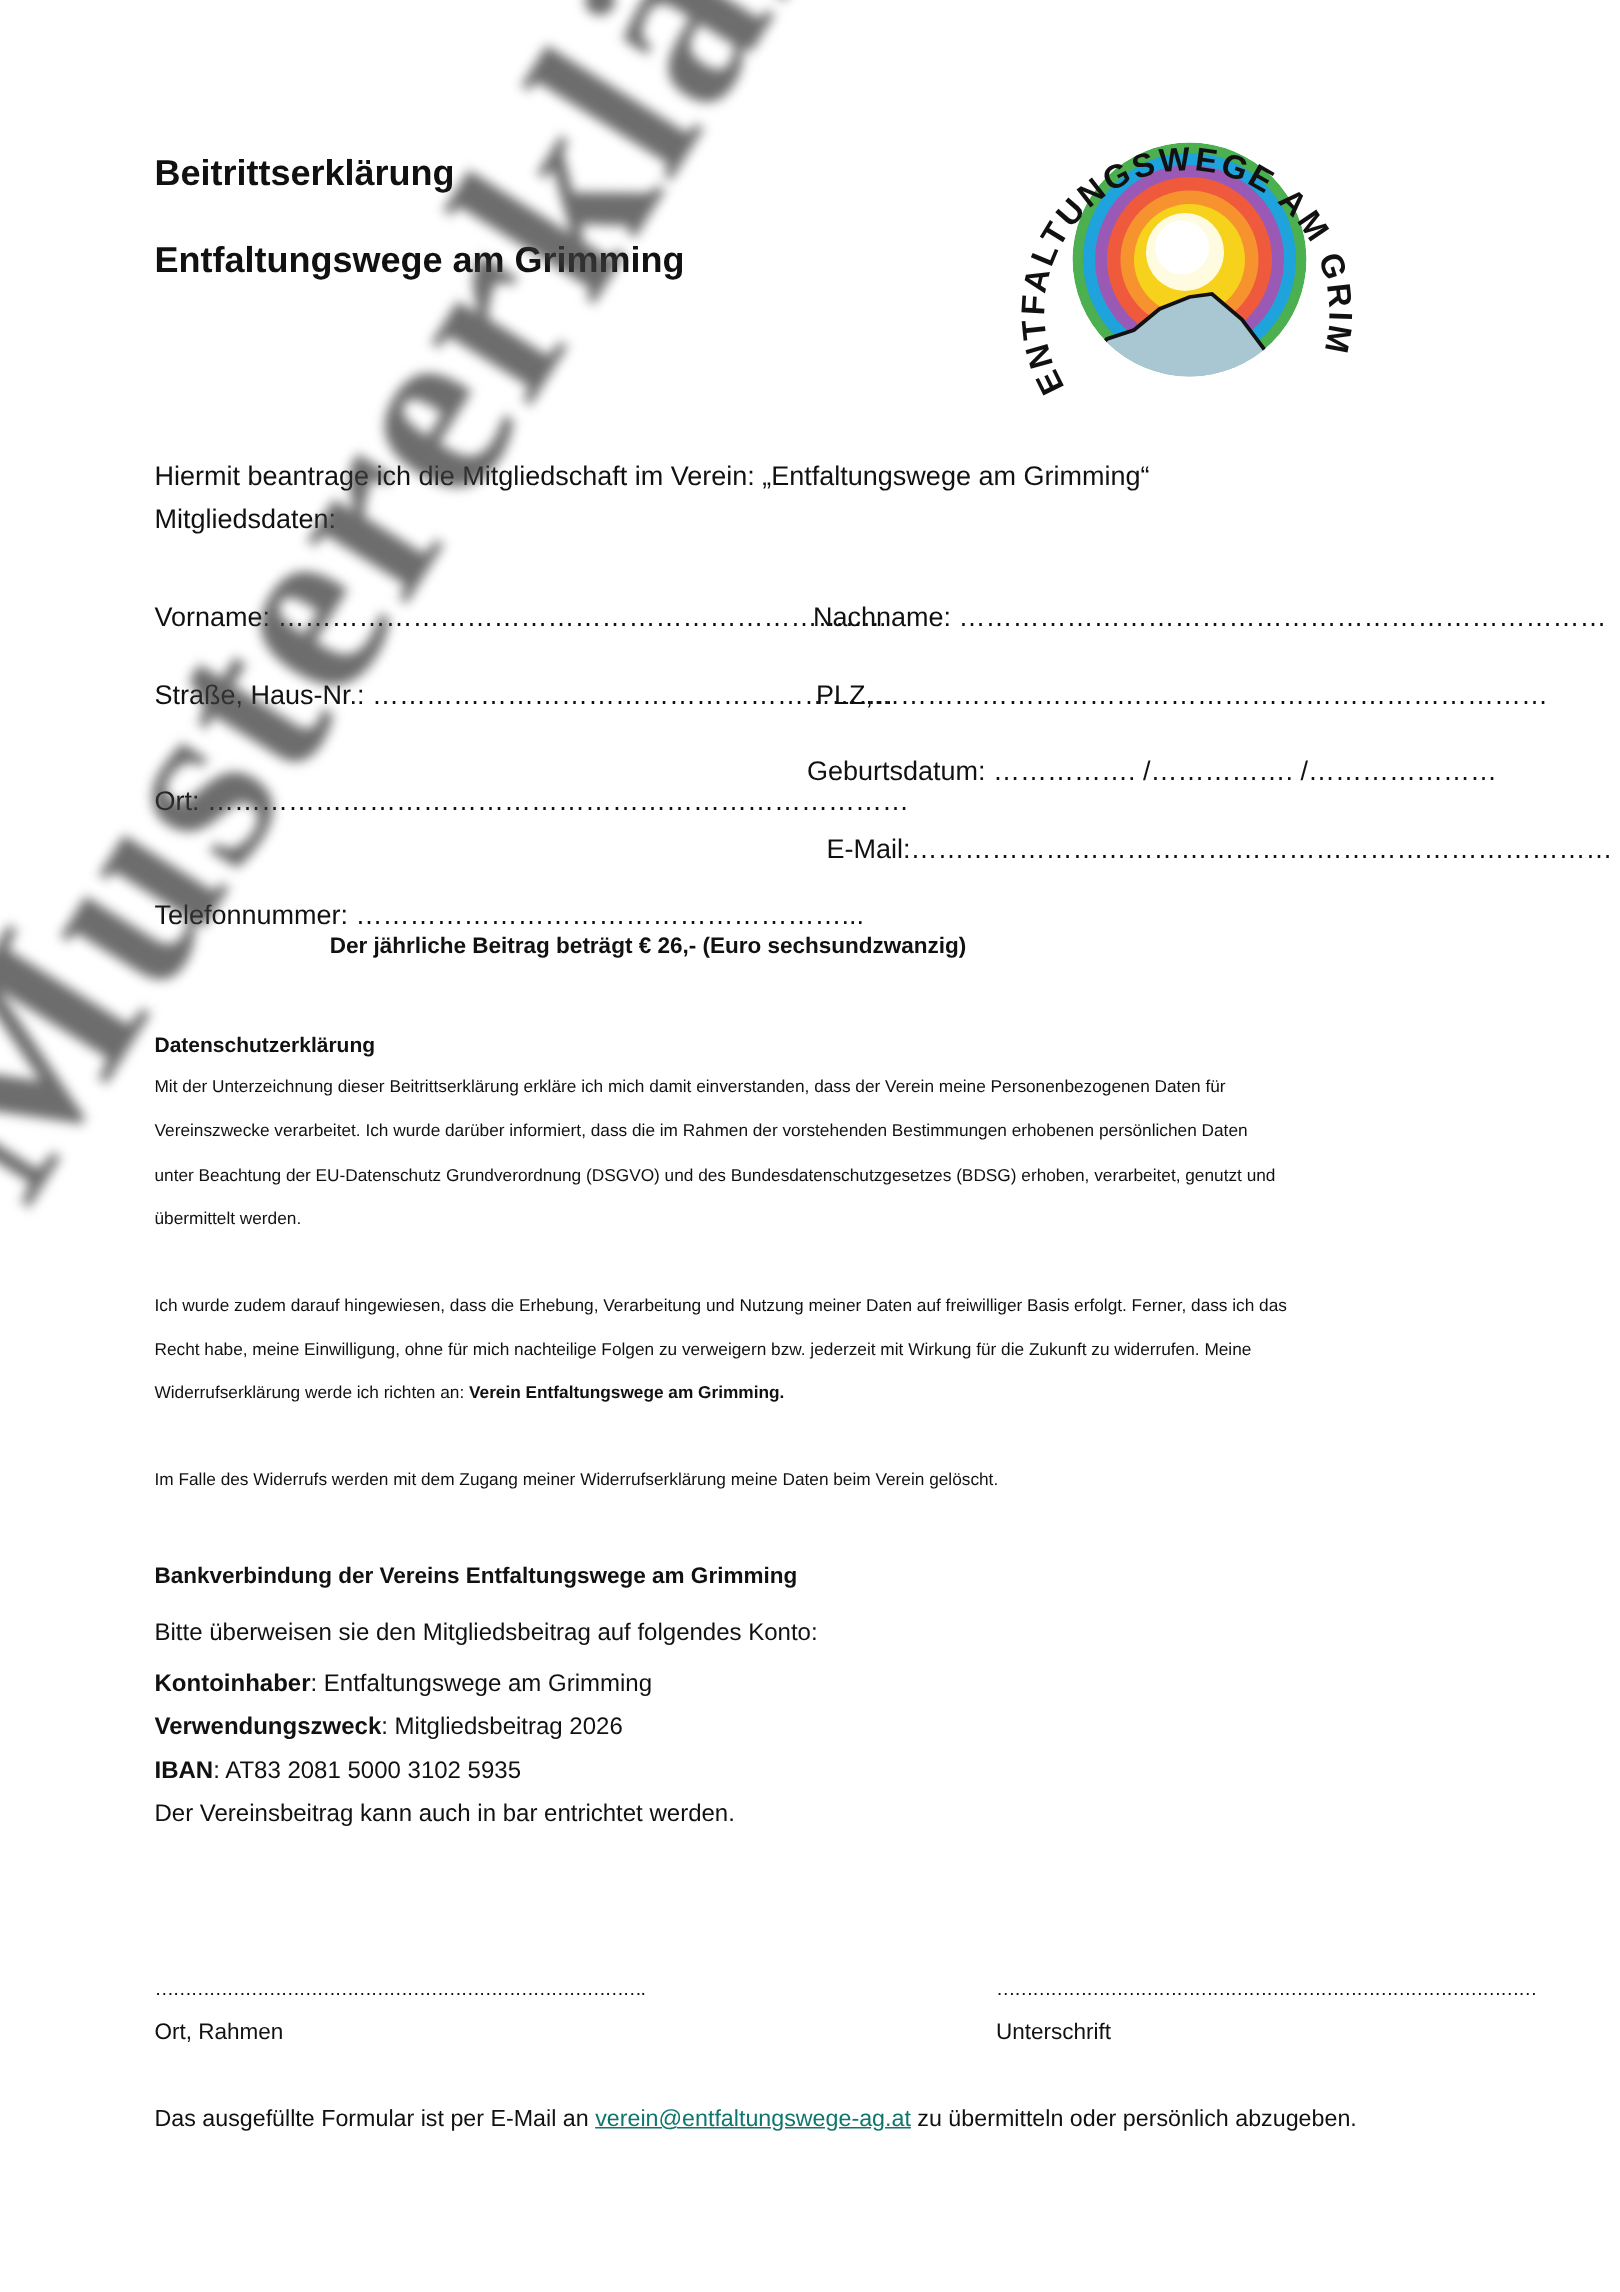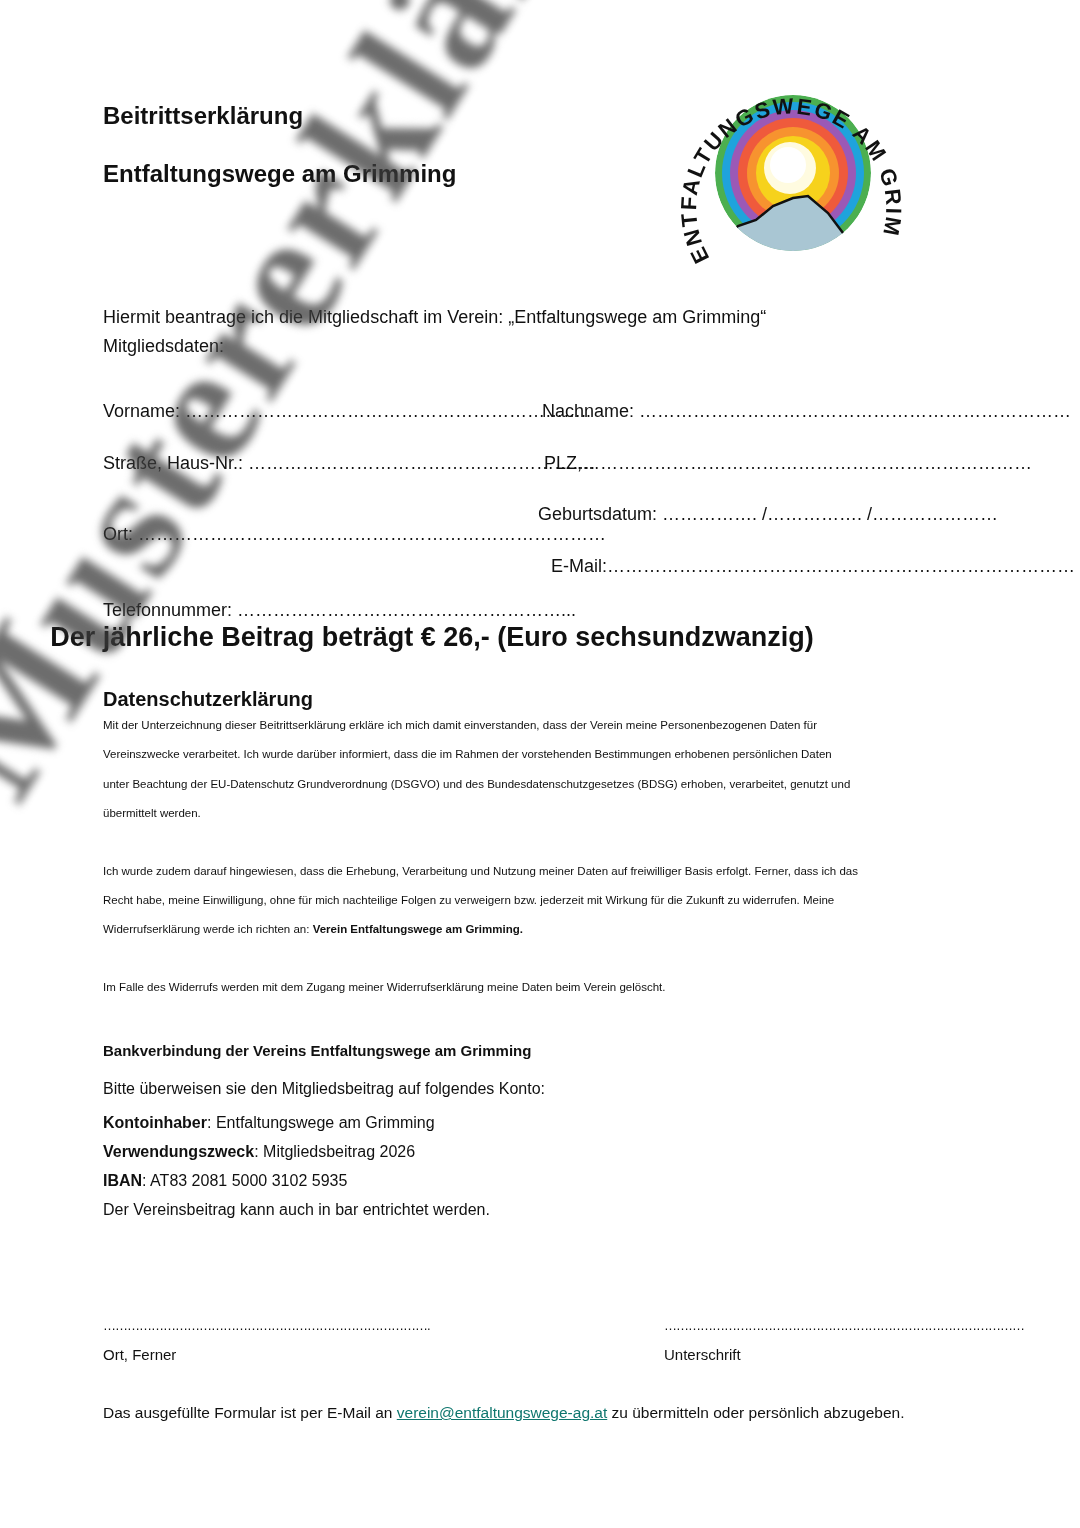--- a/index.html
+++ b/index.html
@@ -6,21 +6,21 @@
     body {
       width: 1080px; height: 1528px; position: relative; overflow: hidden;
       font-family: "Liberation Sans", "DejaVu Sans", sans-serif; color: #111;
     }
     .abs { position: absolute; white-space: nowrap; }
     .title { font-weight: bold; font-size: 24px; left: 103px; }
     .body18 { font-size: 18px; left: 103px; }
     .field { font-size: 18px; }
     .small { font-size: 11.5px; left: 103px; color: #111; }
     .bold { font-weight: bold; }
-    .fee { font-size: 27px; font-weight: bold; left: 0; width: 864px; text-align: center; top: 622px; }
+    .fee { font-size: 15px; font-weight: bold; left: 0; width: 864px; text-align: center; top: 622px; }
     .link { color: #0f766e; text-decoration: underline; }
     .logo { position: absolute; left: 668px; top: 58px; width: 250px; height: 210px; }
     .watermark {
       position: absolute; left: -30px; top: 680px;
       font-family: "Liberation Serif", "DejaVu Serif", serif;
       font-size: 170px; font-weight: bold; color: rgba(60,60,60,0.75);
       transform: rotate(-58deg); transform-origin: left center;
       filter: blur(4px); letter-spacing: 4px; white-space: nowrap;
       pointer-events: none;
     }
@@ -66,21 +66,21 @@
 <div class="abs field" style="left:544px; top:453px;">PLZ,…………………………………………………………………</div>
 
 <div class="abs field" style="left:103px; top:524px;">Ort: ……………………………………………………………………</div>
 <div class="abs field" style="left:538px; top:504px;">Geburtsdatum: ……………. /……………. /…………………</div>
 
 <div class="abs field" style="left:103px; top:556px;margin-top:44px;">Telefonnummer: ………………………………………………...</div>
 <div class="abs field" style="left:551px; top:556px;">E-Mail:……………………………………………………………………</div>
 
 <div class="abs fee">Der jährliche Beitrag beträgt € 26,- (Euro sechsundzwanzig)</div>
 
-<div class="abs body18 bold" style="top:688px; font-size:20px;">Datenschutzerklärung</div>
+<div class="abs body18 bold" style="top:688px; font-size:14px;">Datenschutzerklärung</div>
 <div class="abs small" style="top:719px;">Mit der Unterzeichnung dieser Beitrittserklärung erkläre ich mich damit einverstanden, dass der Verein meine Personenbezogenen Daten für</div>
 <div class="abs small" style="top:748px;">Vereinszwecke verarbeitet. Ich wurde darüber informiert, dass die im Rahmen der vorstehenden Bestimmungen erhobenen persönlichen Daten</div>
 <div class="abs small" style="top:778px;">unter Beachtung der EU-Datenschutz Grundverordnung (DSGVO) und des Bundesdatenschutzgesetzes (BDSG) erhoben, verarbeitet, genutzt und</div>
 <div class="abs small" style="top:807px;">übermittelt werden.</div>
 
 <div class="abs small" style="top:865px;">Ich wurde zudem darauf hingewiesen, dass die Erhebung, Verarbeitung und Nutzung meiner Daten auf freiwilliger Basis erfolgt. Ferner, dass ich das</div>
 <div class="abs small" style="top:894px;">Recht habe, meine Einwilligung, ohne für mich nachteilige Folgen zu verweigern bzw. jederzeit mit Wirkung für die Zukunft zu widerrufen. Meine</div>
 <div class="abs small" style="top:923px;">
   <span>Widerrufserklärung werde ich richten an: </span><span class="bold">Verein Entfaltungswege am Grimming.</span>
 </div>
@@ -94,21 +94,21 @@
 </div>
 <div class="abs body18" style="top:1143px; font-size:16px;">
   <span class="bold">Verwendungszweck</span><span>: Mitgliedsbeitrag 2026</span>
 </div>
 <div class="abs body18" style="top:1172px; font-size:16px;">
   <span class="bold">IBAN</span><span>: AT83 2081 5000 3102 5935</span>
 </div>
 <div class="abs body18" style="top:1201px; font-size:16px;text-align:right;">Der Vereinsbeitrag kann auch in bar entrichtet werden.</div>
 
 <div class="abs" style="left:103px; top:1318px; font-size:13px; letter-spacing:-1px;">……………………………………………………………………….</div>
-<div class="abs" style="left:103px; top:1346px; font-size:15px;">Ort, Ferner</div>
+<div class="abs" style="left:103px; top:1346px; font-size:15px;">Ort, Rahmen</div>
 <div class="abs" style="left:664px; top:1318px; font-size:13px; letter-spacing:-1px;">………………………………………………………………………………</div>
 <div class="abs" style="left:664px; top:1346px; font-size:15px;">Unterschrift</div>
 
 <div class="abs body18" style="top:1404px; font-size:15.5px;">
   <span>Das ausgefüllte Formular ist per E-Mail an </span><a class="link">verein@entfaltungswege-ag.at</a><span> zu übermitteln oder persönlich abzugeben.</span>
 </div>
 
 <div class="watermark">Mustererklärung</div>
 
 </body></html>

